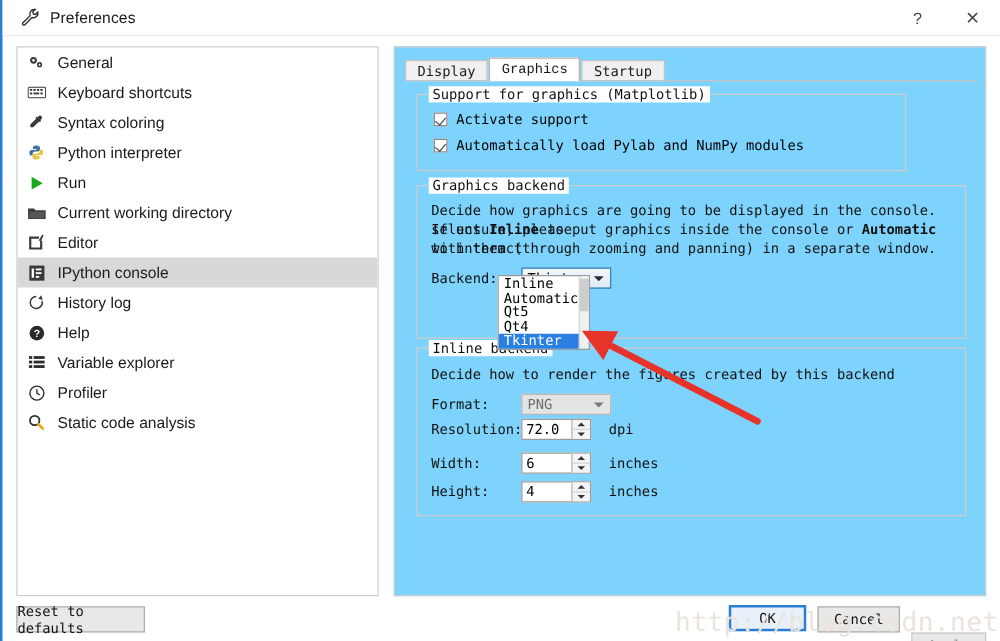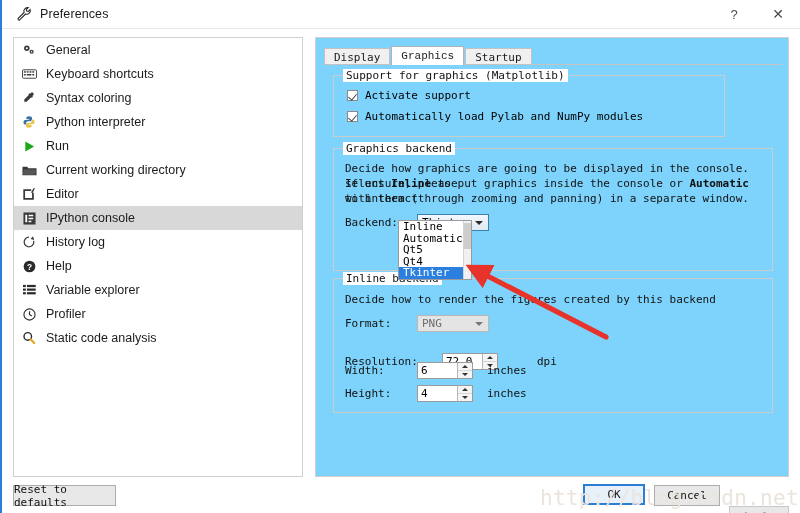--- a/index.html
+++ b/index.html
@@ -570,21 +570,21 @@
       <div class="desc mono" style="left:11px; top:13px;">Decide how to render the figures created by this backend</div>
 
       <div class="fieldrow" style="left:11px; top:36px;align-items:center;">
         <span class="fieldlabel mono">Format:</span>
         <span class="combo disabled mono">
           <span>PNG</span>
           <span class="arrow"></span>
         </span>
       </div>
 
-      <div class="fieldrow" style="left:11px; top:74px;gap:25px;">
+      <div class="fieldrow" style="left:11px; top:56px;">
         <span class="fieldlabel mono">Resolution:</span>
         <span class="spin mono">
           <span>72.0</span>
           <span class="spin-btns">
             <span class="spin-up">
                 <span class="tri-up"></span>
               </span>
             <span class="spin-down">
                 <span class="tri-down"></span>
               </span>

